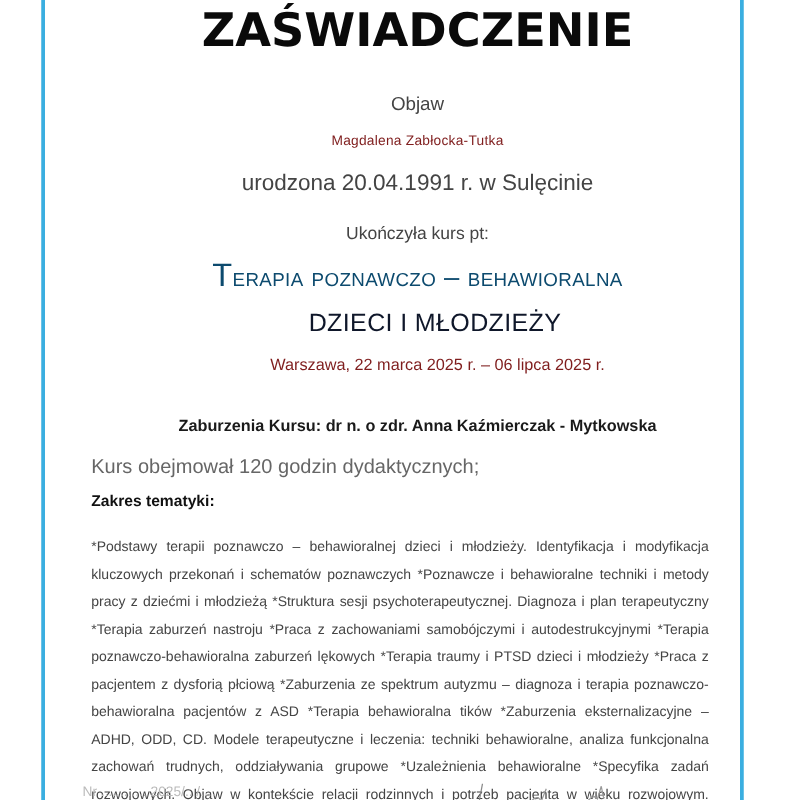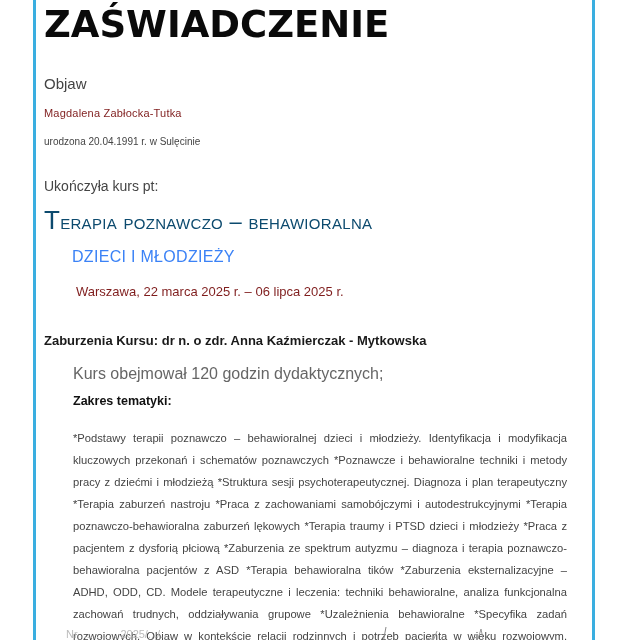--- a/index.html
+++ b/index.html
@@ -19,47 +19,47 @@
       position: absolute;
       left: 33px;
       top: -10px;
       width: 562px;
       height: 700px;
       border-left: 3px solid #3aaee0;
       border-right: 3px solid #3aaee0;
       box-sizing: border-box;
     }
     .abs { position: absolute; white-space: nowrap; }
-    .center { left: 0; right: 16px; text-align: left; padding-left: 44px; }
+    .center { left: 0; right: 16px; text-align: center; padding-left: 44px; }
 
     .title {
       top: 3px;
       font-family: "DejaVu Sans", sans-serif;
       font-weight: bold;
       font-size: 37px;
       letter-spacing: 0px;
       color: #0a0a0a;
     }
     .pani { top: 75px; font-size: 15px; color: #444; }
     .name { top: 107px; font-size: 11px; color: #7f1d1d; letter-spacing: 0.2px; }
-    .born { top: 136px; font-size: 10px; color: #444; }
+    .born { top: 136px; font-size: 18px; color: #444; }
 
     .completed { top: 178px; font-size: 14px; color: #444; }
     .course1 {
       top: 205px;
       font-size: 22px;
       color: #0c4a6e;
       font-variant: small-caps;
       letter-spacing: 0.3px;
     }
     .course1 .big { font-size: 26px; }
     .course2 {
       top: 248px;
-      font-size: 16px;
-      color: #3b82f6;
+      font-size: 20px;
+      color: #0f172a;
       letter-spacing: 0.3px;
       margin-left: 28px;
     }
     .dates { top: 284px; font-size: 13px; color: #7f1d1d; margin-left: 32px; }
 
     .director {
       top: 333px;
       font-size: 13px;
       font-weight: bold;
       color: #1a1a1a;

